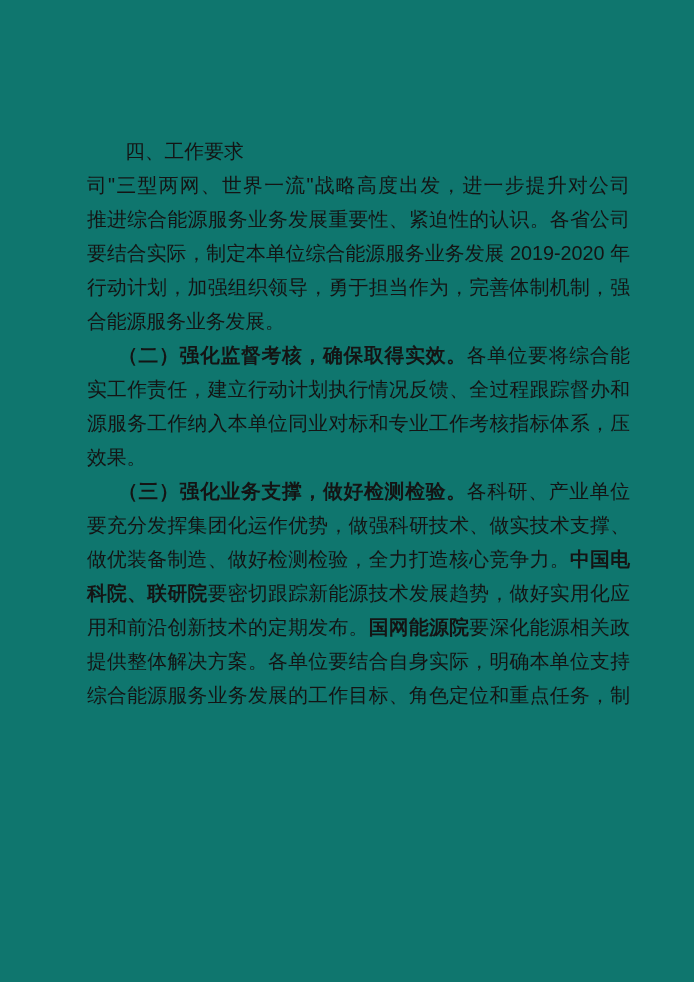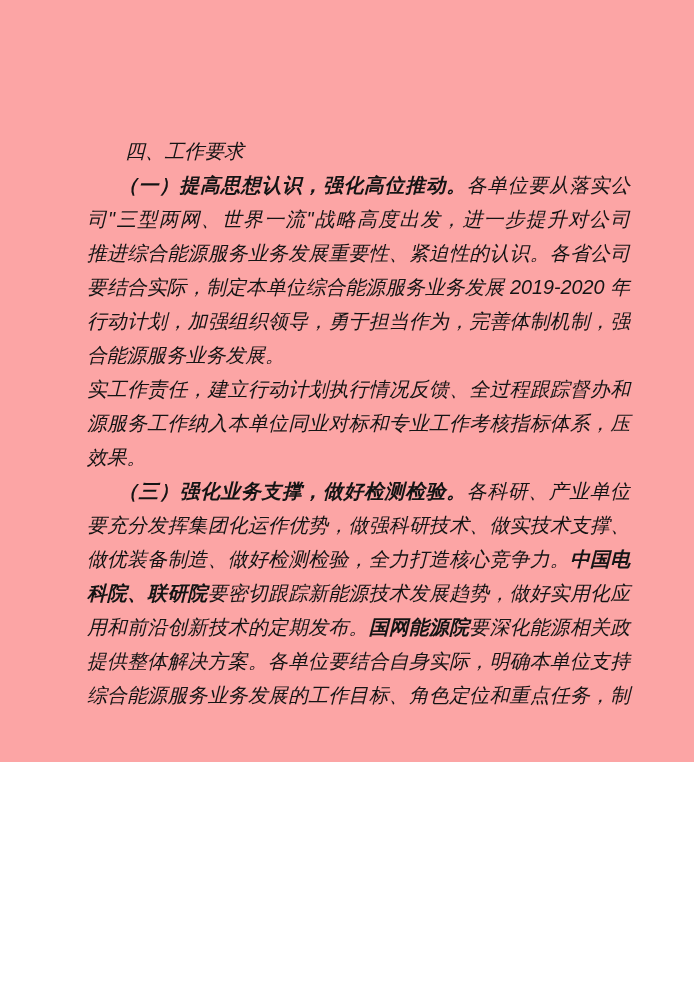--- a/index.html
+++ b/index.html
@@ -9,23 +9,22 @@
   body {
     width: 694px;
     height: 982px;
     background: #ffffff;
     font-family: "Liberation Sans", "DejaVu Sans", sans-serif;
     overflow: hidden;
   }
   .page {
     position: relative;
     width: 694px;
-    height: 762px;
-    background: #fca5a5;
-    font-style: italic;
+    height: 982px;
+    background: #0f766e;
   }
   .text-block {
     position: absolute;
     left: 87px;
     top: 134px;
     width: 543px;
     color: #141414;
     font-size: 19.8px;
   }
   .line {
@@ -51,26 +50,26 @@
   .seg-bold {
     font-weight: 700;
   }
 </style>
 </head>
 <body>
 
 <div class="page">
   <div class="text-block" id="text-block" style="color: rgb(20, 20, 20);">
       <div class="line indent-heading"><span class="seg-regular">四、工作要求</span></div>
-      <div class="line justify indent-para"><span class="seg-bold">（一）提高思想认识，强化高位推动。</span><span class="seg-regular">各单位要从落实公</span></div>
       <div class="line justify"><span class="seg-regular">司"三型两网、世界一流"战略高度出发，进一步提升对公司</span></div>
       <div class="line justify"><span class="seg-regular">推进综合能源服务业务发展重要性、紧迫性的认识。各省公司</span></div>
       <div class="line justify"><span class="seg-regular">要结合实际，制定本单位综合能源服务业务发展 2019-2020 年</span></div>
       <div class="line justify"><span class="seg-regular">行动计划，加强组织领导，勇于担当作为，完善体制机制，强</span></div>
       <div class="line"><span class="seg-regular">合能源服务业务发展。</span></div>
+      <div class="line justify indent-para"><span class="seg-bold">（二）强化监督考核，确保取得实效。</span><span class="seg-regular">各单位要将综合能</span></div>
       <div class="line justify"><span class="seg-regular">实工作责任，建立行动计划执行情况反馈、全过程跟踪督办和</span></div>
       <div class="line justify"><span class="seg-regular">源服务工作纳入本单位同业对标和专业工作考核指标体系，压</span></div>
       <div class="line"><span class="seg-regular">效果。</span></div>
       <div class="line justify indent-para"><span class="seg-bold">（三）强化业务支撑，做好检测检验。</span><span class="seg-regular">各科研、产业单位</span></div>
       <div class="line justify"><span class="seg-regular">要充分发挥集团化运作优势，做强科研技术、做实技术支撑、</span></div>
       <div class="line justify"><span class="seg-regular">做优装备制造、做好检测检验，全力打造核心竞争力。</span><span class="seg-bold">中国电</span></div>
       <div class="line justify"><span class="seg-bold">科院、联研院</span><span class="seg-regular">要密切跟踪新能源技术发展趋势，做好实用化应</span></div>
       <div class="line justify"><span class="seg-regular">用和前沿创新技术的定期发布。</span><span class="seg-bold">国网能源院</span><span class="seg-regular">要深化能源相关政</span></div>
       <div class="line justify"><span class="seg-regular">提供整体解决方案。各单位要结合自身实际，明确本单位支持</span></div>
       <div class="line justify"><span class="seg-regular">综合能源服务业务发展的工作目标、角色定位和重点任务，制</span></div>

